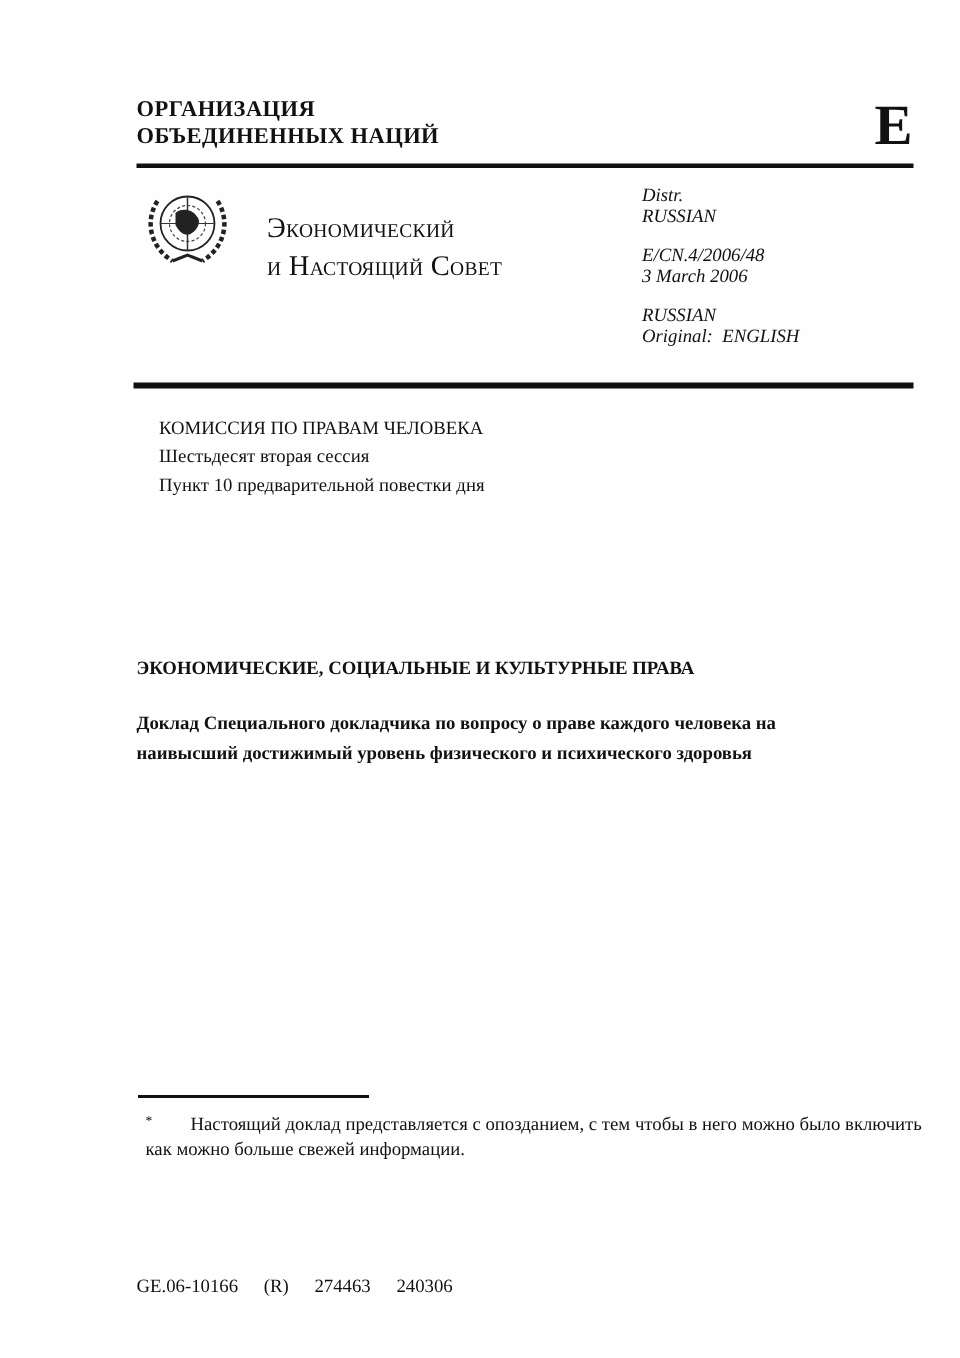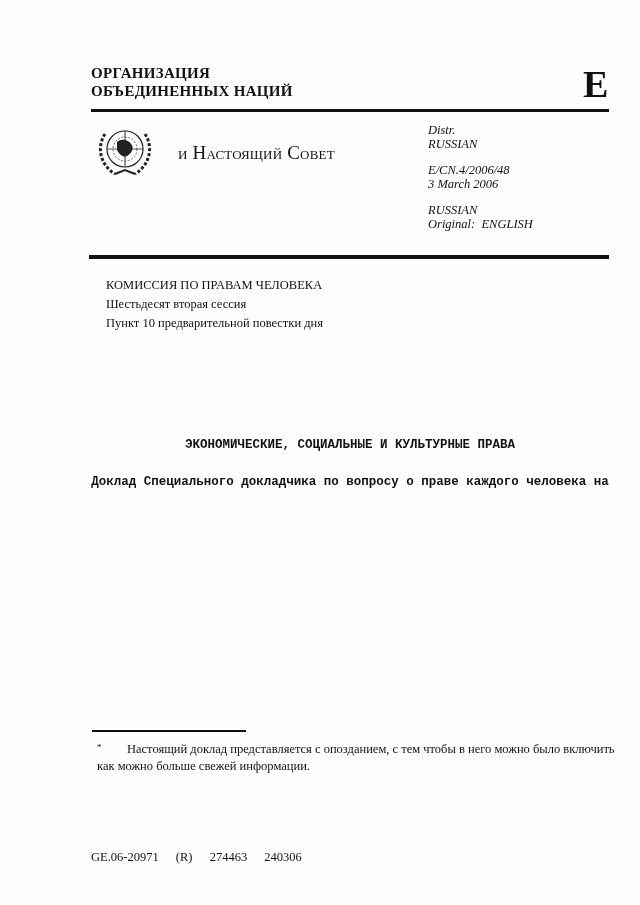--- a/index.html
+++ b/index.html
@@ -19,21 +19,21 @@
   .emblem { left:95px; top:124px; width:60px; height:54px; }
   .council {
     left:178px; top:140px; font-size:19px; line-height:25px; font-weight:normal;
     font-variant:small-caps; letter-spacing:0.2px;
   }
   .council .line { display:block; }
   .meta { left:428px; top:123px; font-size:12.5px; line-height:14px;font-style:italic; }
   .meta .gap { height:12px; }
   .commission { left:106px; top:276px; font-size:12.5px; line-height:19px; }
   .title-block {
-    left:91px; top:437px; width:518px; text-align:center; font-weight:bold; font-size:12.5px;font-family:Liberation Mono, monospace;
+    left:91px; top:437px; width:518px; text-align:left; font-weight:bold; font-size:12.5px;
   }
   .title-block .heading { line-height:16px; margin-bottom:19px; }
   .title-block .sub { line-height:20px; }
   .title-block sup { font-size:7px; font-weight:normal; vertical-align:6px; }
   .fn-rule { left:92px; top:730px; width:154px; height:1.5px; background:#111; }
   .footnote { left:97px; top:739px; width:518px; font-size:12.5px; line-height:17px; }
   .footnote .mark { display:inline-block; width:30px; font-size:9px; vertical-align:3px; }
   .jobno { left:91px; top:850px; font-size:12.5px; line-height:14px; word-spacing:0; }
   .jobno span { margin-right:14px; }
 </style>
@@ -59,20 +59,21 @@
     <circle cx="30" cy="25" r="18" fill="none" stroke="#222" stroke-width="1.2"></circle>
     <circle cx="30" cy="25" r="12" fill="none" stroke="#444" stroke-width="0.8" stroke-dasharray="2 1.5"></circle>
     <circle cx="30" cy="25" r="6" fill="none" stroke="#444" stroke-width="0.8" stroke-dasharray="2 1.5"></circle>
     <line x1="30" y1="7" x2="30" y2="43" stroke="#333" stroke-width="1"></line>
     <line x1="12" y1="25" x2="48" y2="25" stroke="#333" stroke-width="0.8"></line>
     <path d="M22 18 C26 14 34 16 36 20 C40 24 36 30 32 32 C28 34 24 30 22 26 Z" fill="#222"></path>
   </svg>
 </div>
 
 <div class="abs council">
+  <span class="line">Экономический</span>
   <span class="line">и Настоящий Совет</span>
 </div>
 
 <div class="abs meta">
   <div>Distr.</div>
   <div>RUSSIAN</div>
   <div class="gap"></div>
   <div>E/CN.4/2006/48</div>
   <div>3 March 2006</div>
   <div class="gap"></div>
@@ -84,26 +85,27 @@
 
 <div class="abs commission">
   <div>КОМИССИЯ ПО ПРАВАМ ЧЕЛОВЕКА</div>
   <div>Шестьдесят вторая сессия</div>
   <div>Пункт 10 предварительной повестки дня</div>
 </div>
 
 <div class="abs title-block">
   <div class="heading">ЭКОНОМИЧЕСКИЕ, СОЦИАЛЬНЫЕ И КУЛЬТУРНЫЕ ПРАВА</div>
   <div class="sub">Доклад Специального докладчика по вопросу о праве каждого человека на</div>
+  <div class="sub">наивысший достижимый уровень физического и психического здоровья</div>
 </div>
 
 <div class="abs fn-rule"></div>
 
 <div class="abs footnote">
   <span class="mark">*</span><span>Настоящий доклад представляется с опозданием, с тем чтобы в него можно было включить как можно больше свежей информации.</span>
 </div>
 
 <div class="abs jobno">
-  <span>GE.06-20971</span>
+  <span>GE.06-10166</span>
   <span>(R)</span>
   <span>274463</span>
   <span>240306</span>
 </div>
 
 </body></html>

